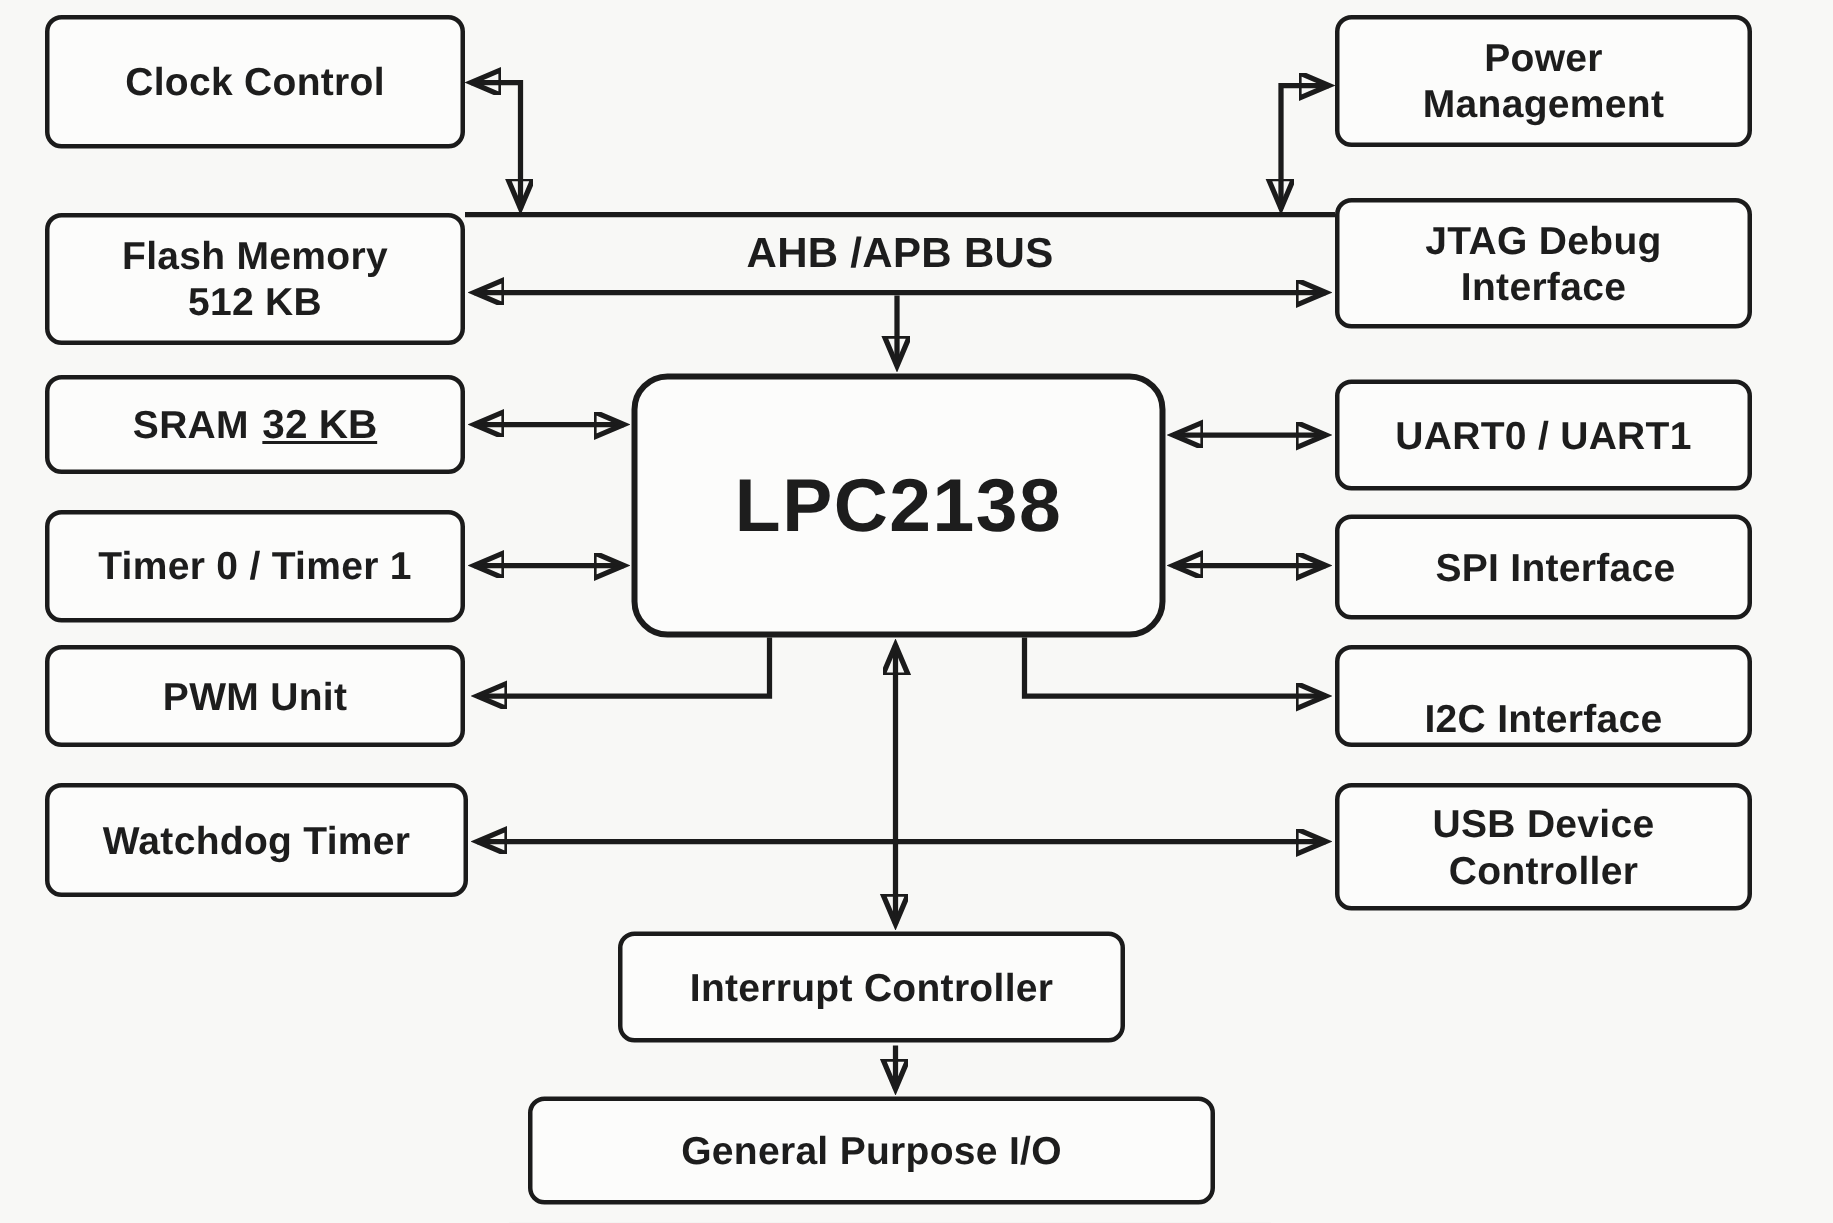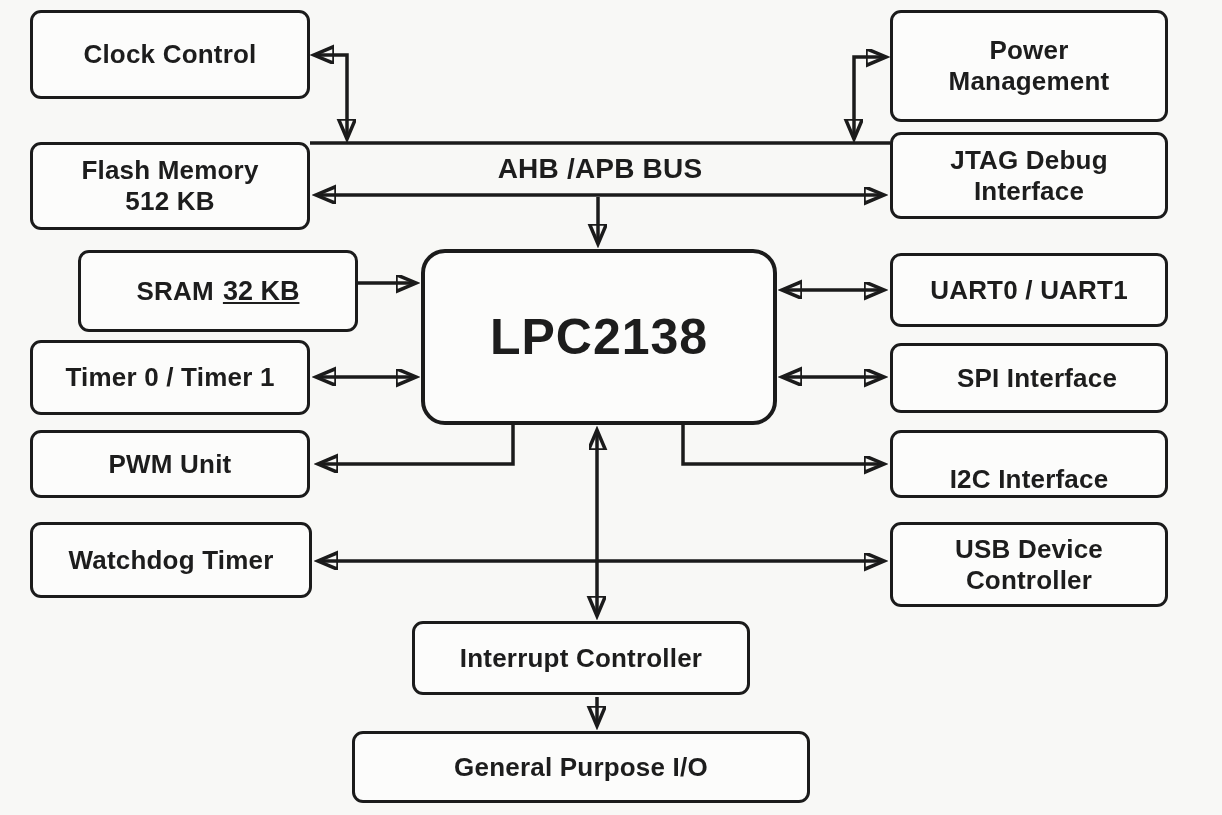--- a/index.html
+++ b/index.html
@@ -28,26 +28,26 @@
     font-size:26px;
     line-height:1.18;
     white-space:pre-line;
     letter-spacing:0.2px;
   }
   .sub-wrap{display:flex;align-items:baseline;gap:9px;justify-content:center;}
   .sublabel{font-weight:700;font-size:27px;text-decoration:underline;}
   
   #node-clock    {left:30px; top:10px;  width:280px; height:89px;}
   #node-flash    {left:30px; top:142px; width:280px; height:88px;}
-  #node-sram     {left:30px; top:250px; width:280px; height:82px;margin-left:48px;}
+  #node-sram     {left:30px; top:250px; width:280px; height:66px;}
   #node-timer    {left:30px; top:340px; width:280px; height:75px;}
   #node-pwm      {left:30px; top:430px; width:280px; height:68px;}
   #node-watchdog {left:30px; top:522px; width:282px; height:76px;}
   
-  #node-power    {left:890px; top:10px;  width:278px; height:112px;}
+  #node-power    {left:890px; top:10px;  width:278px; height:88px;}
   #node-jtag     {left:890px; top:132px; width:278px; height:87px;}
   #node-uart     {left:890px; top:253px; width:278px; height:74px;}
   #node-spi      {left:890px; top:343px; width:278px; height:70px;padding-left:16px;}
   #node-i2c      {left:890px; top:430px; width:278px; height:68px;align-items:flex-end;}
   #node-usb      {left:890px; top:522px; width:278px; height:85px;}
   
   #node-cpu      {left:421px; top:249px; width:356px; height:176px; border-width:4px; border-radius:24px;}
   #node-cpu .label{font-size:50px; letter-spacing:1px;}
   #node-interrupt{left:412px; top:621px; width:338px; height:74px;}
   #node-gpio     {left:352px; top:731px; width:458px; height:72px;}

